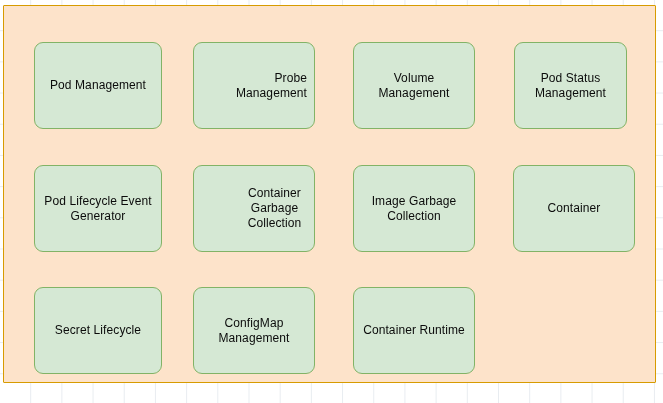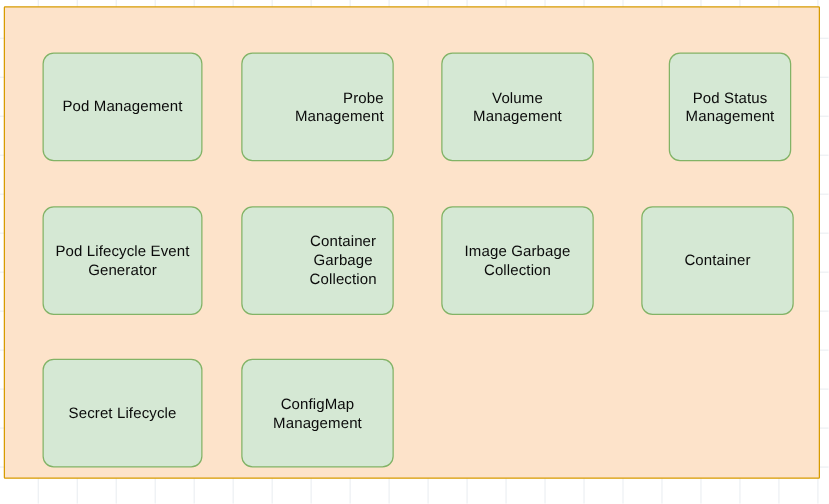--- a/index.html
+++ b/index.html
@@ -71,21 +71,21 @@
 
   <div class="component-box" style="left: 30px; top: 36px; width: 128px; height: 87px;">
         <span class="component-label">Pod Management</span>
       </div>
       <div class="component-box" style="left: 189px; top: 36px; width: 122px; height: 87px; text-align: right;">
         <span class="component-label">Probe Management</span>
       </div>
       <div class="component-box" style="left: 349px; top: 36px; width: 122px; height: 87px;">
         <span class="component-label">Volume Management</span>
       </div>
-      <div class="component-box" style="left: 531px; top: 36px; width: 98px; height: 87px;">
+      <div class="component-box" style="left: 510px; top: 36px; width: 113px; height: 87px;">
         <span class="component-label">Pod Status
 Management</span>
       </div>
       <div class="component-box" style="left: 30px; top: 159px; width: 128px; height: 87px;">
         <span class="component-label">Pod Lifecycle Event
 Generator</span>
       </div>
       <div class="component-box" style="left: 189px; top: 159px; width: 122px; height: 87px; padding-left: 41px;">
         <span class="component-label">Container Garbage
 Collection</span>
@@ -97,15 +97,18 @@
       <div class="component-box" style="left: 509px; top: 159px; width: 122px; height: 87px;">
         <span class="component-label">Container</span>
       </div>
       <div class="component-box" style="left: 30px; top: 281px; width: 128px; height: 87px;">
         <span class="component-label">Secret Lifecycle</span>
       </div>
       <div class="component-box" style="left: 189px; top: 281px; width: 122px; height: 87px;">
         <span class="component-label">ConfigMap
 Management</span>
       </div>
+      <div class="component-box" style="left: 349px; top: 281px; width: 122px; height: 87px;">
+        <span class="component-label">Container Runtime</span>
+      </div>
     </div>
 
 </div>
 
 </body></html>

